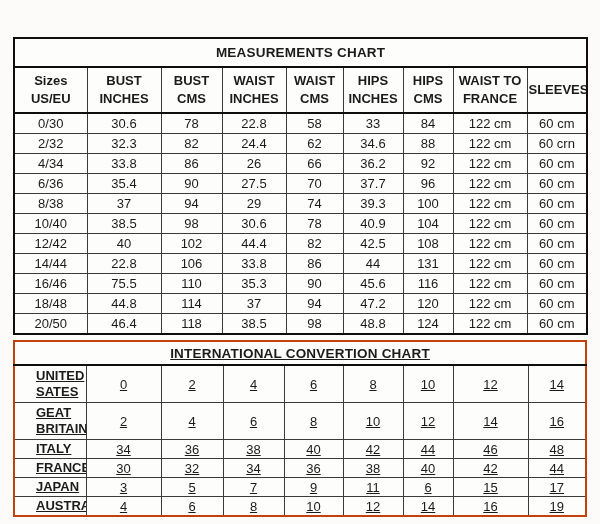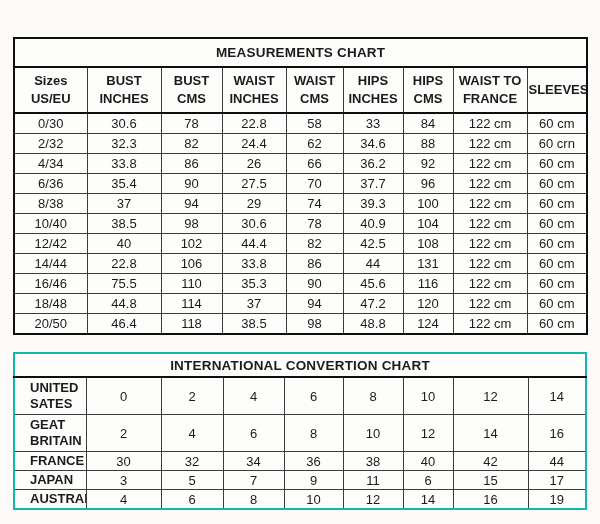--- a/index.html
+++ b/index.html
@@ -31,30 +31,30 @@
   #measurements .title-row th{
     height:27px; font-weight:bold; font-size:13.5px;
     border-bottom:2px solid #0e0e0e; letter-spacing:.2px;
   }
   #measurements .header-row th{
     height:44px; font-weight:bold; line-height:1.35;
     border-bottom:2px solid #0e0e0e;
   }
   #measurements tbody td{ height:19px; }
   
-  #conversion{ left:13px; top:332px; width:572px; border:2px solid #14b8a6; }
+  #conversion{ left:13px; top:320px; width:572px; border:2px solid #c2410c;text-decoration:underline; }
   #conversion .title-row th{
     height:22px; font-weight:bold; font-size:13.5px;
     border-bottom:2px solid #0e0e0e; letter-spacing:.2px;
   }
   #conversion tbody td{ height:18px; }
   #conversion tbody tr:nth-child(1) td,
   #conversion tbody tr:nth-child(2) td{ height:36px; }
   #conversion td.country{
-    text-align:left; font-weight:bold; padding-left:15px;
+    text-align:left; font-weight:bold; padding-left:21px;
     line-height:1.25;
   }
 </style>
 </head>
 <body>
 
 <table id="measurements">
   <colgroup>
     <col style="width:73px">
       <col style="width:74px">
@@ -268,20 +268,31 @@
         <td>2</td>
         <td>4</td>
         <td>6</td>
         <td>8</td>
         <td>10</td>
         <td>12</td>
         <td>14</td>
         <td>16</td>
       </tr>
       <tr>
+        <td class="country">ITALY</td>
+        <td>34</td>
+        <td>36</td>
+        <td>38</td>
+        <td>40</td>
+        <td>42</td>
+        <td>44</td>
+        <td>46</td>
+        <td>48</td>
+      </tr>
+      <tr>
         <td class="country">FRANCE</td>
         <td>30</td>
         <td>32</td>
         <td>34</td>
         <td>36</td>
         <td>38</td>
         <td>40</td>
         <td>42</td>
         <td>44</td>
       </tr>

